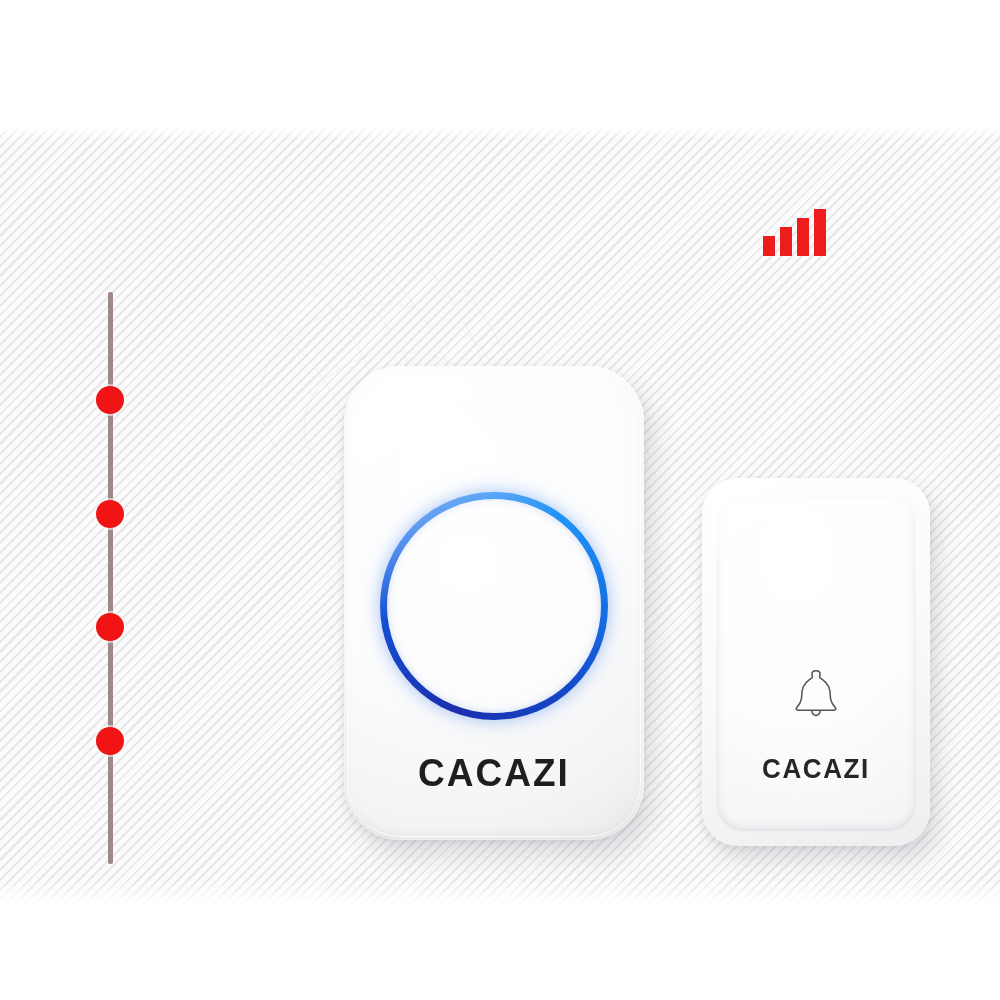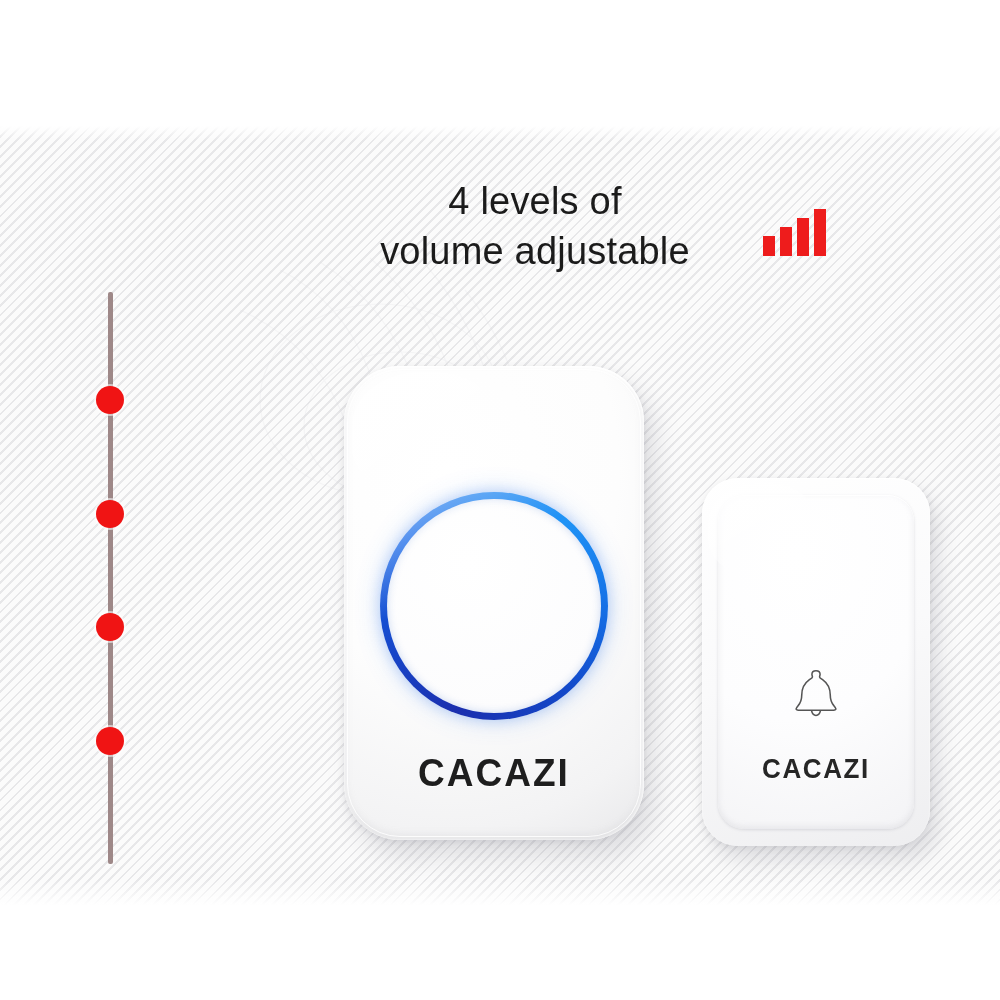--- a/index.html
+++ b/index.html
@@ -287,22 +287,20 @@
       <path d="M110 12 C 200 70, 235 170, 215 320"></path>
       <path d="M160 8 C 245 80, 275 185, 252 330"></path>
       <path d="M215 14 C 285 95, 305 200, 288 336"></path>
       <path d="M30 60 C 120 100, 165 190, 150 330"></path>
       <path d="M255 40 C 320 120, 330 215, 315 340"></path>
       <ellipse cx="170" cy="150" rx="120" ry="96"></ellipse>
       <ellipse cx="190" cy="176" rx="96" ry="74"></ellipse>
     </g>
   </svg>
 
-  <div class="headline">4 levels of
-volume adjustable</div>
 
   <div class="signal-bars">
     <span class="bar b1"></span>
     <span class="bar b2"></span>
     <span class="bar b3"></span>
     <span class="bar b4"></span>
   </div>
 
   <div class="level-track"></div>
   <div class="level-dot d1"></div>

